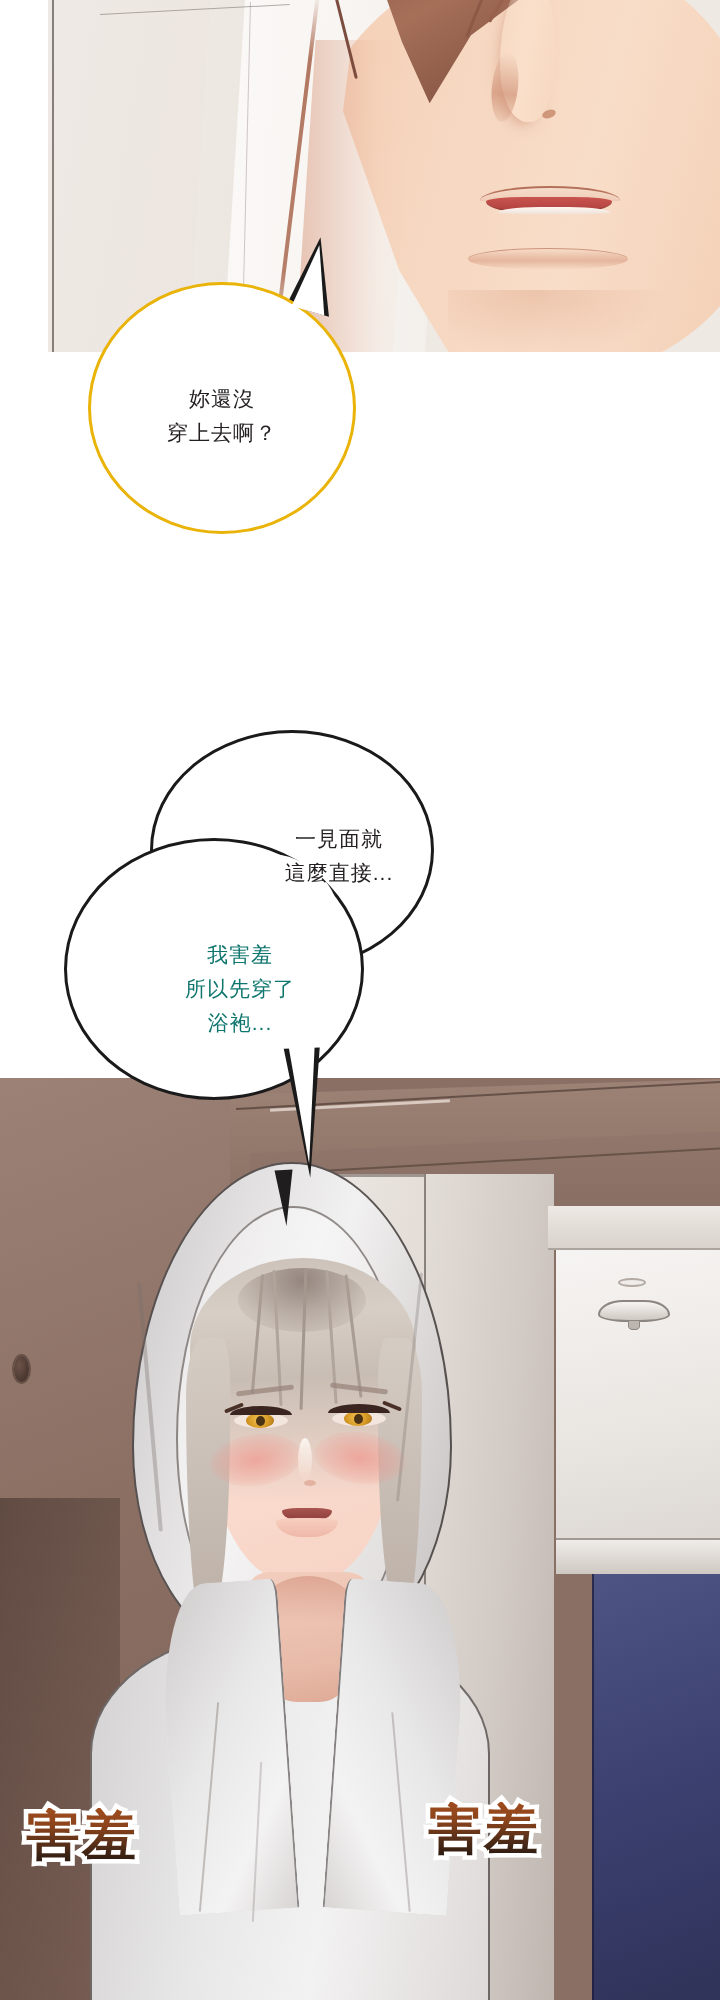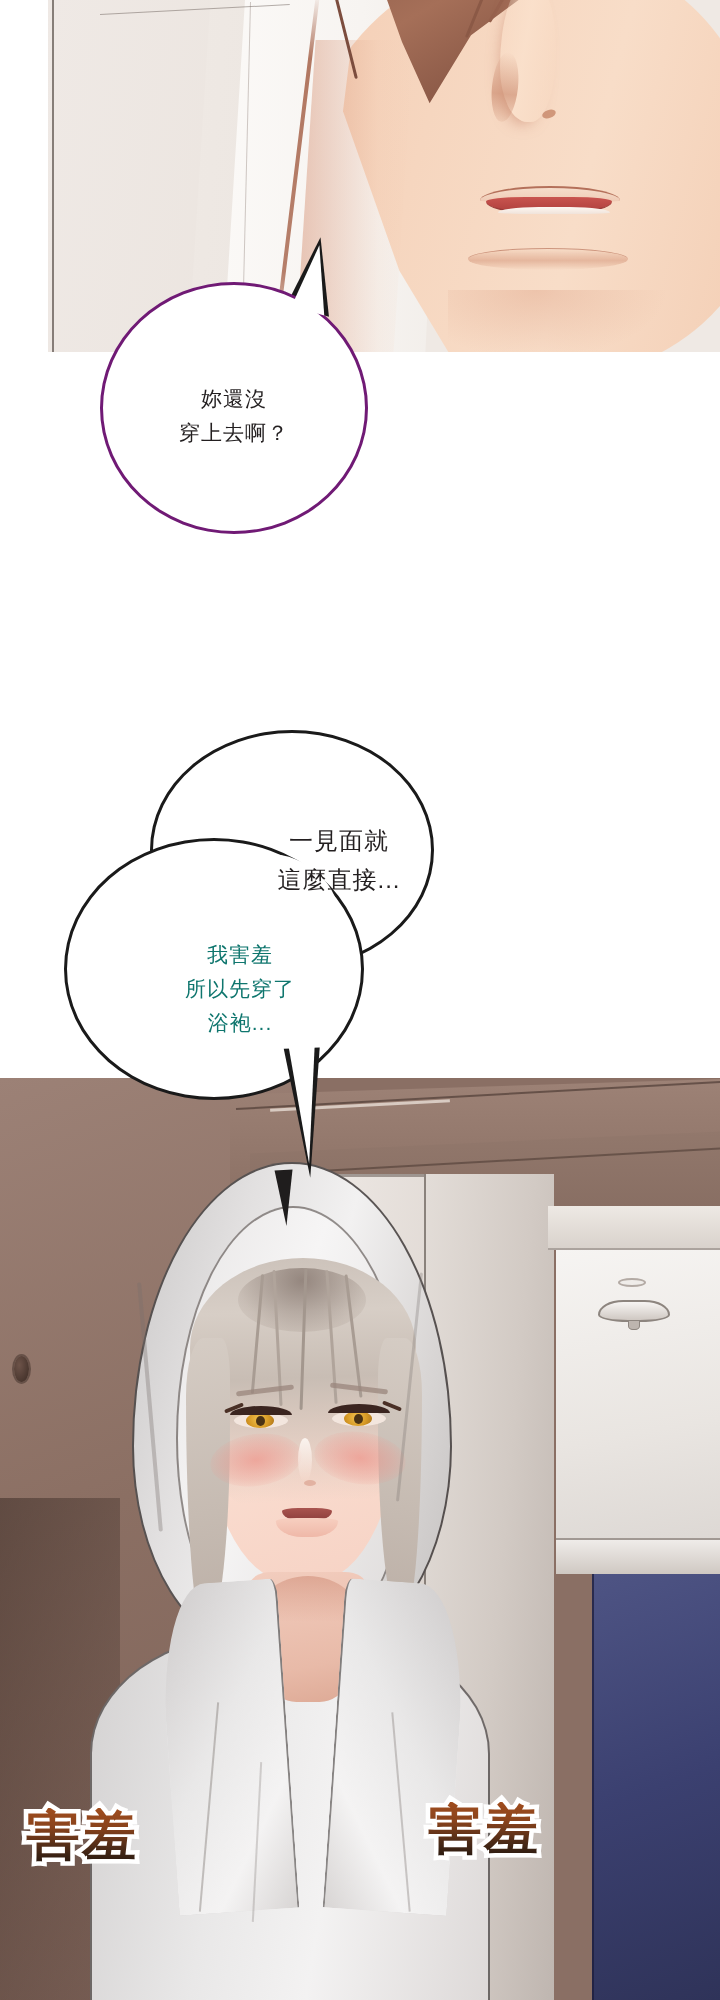--- a/index.html
+++ b/index.html
@@ -137,24 +137,24 @@
     background: linear-gradient(180deg, rgba(222,162,134,0.0) 0%, rgba(214,152,124,0.55) 55%, rgba(214,152,124,0.0) 100%);
     border-top: 1.6px solid rgba(190,124,100,0.75);
   }
   .chin-shade {
     position: absolute; left: 400px; top: 290px; width: 220px; height: 70px;
     background: radial-gradient(ellipse at 40% 0%, rgba(224,166,138,0.45) 0%, rgba(224,166,138,0) 70%);
   }
 
   
   .bubble1 {
-    position: absolute; left: 100px; top: 282px;
+    position: absolute; left: 88px; top: 282px;
     width: 268px; height: 252px;
     background: #ffffff;
-    border: 3px solid #701a75;
+    border: 3px solid #eab308;
     border-radius: 50%;
     display: flex; align-items: center; justify-content: center;
     z-index: 6;
   }
   .bubble1-text {
     font-size: 21px; line-height: 1.62;
     color: #231f20; text-align: center;
     letter-spacing: 1px; white-space: pre-line;
     padding-top: 16px;
   }
@@ -184,21 +184,21 @@
   .bubble2-lobe-bot {
     position: absolute; left: 0; top: 108px; width: 300px; height: 262px;
     background: #ffffff; border: 3px solid #1a1a1a; border-radius: 50%;
   }
   .bubble2-merge {
     position: absolute; left: 96px; top: 124px; width: 180px; height: 170px;
     background: #ffffff; border-radius: 40%;
   }
   .bubble2-text-top {
     position: absolute; left: 150px; top: 92px; width: 250px;
-    font-size: 24px; line-height: 1.62; color: #231f20;
+    font-size: 21px; line-height: 1.62; color: #231f20;
     text-align: center; letter-spacing: 1px; white-space: pre-line;
     z-index: 9;
   }
   .bubble2-text-bot {
     position: absolute; left: 66px; top: 208px; width: 220px;
     font-size: 21px; line-height: 1.62; color: #0f766e;
     text-align: center; letter-spacing: 1px; white-space: pre-line;
     z-index: 9;
   }
   .bubble2-tail {

